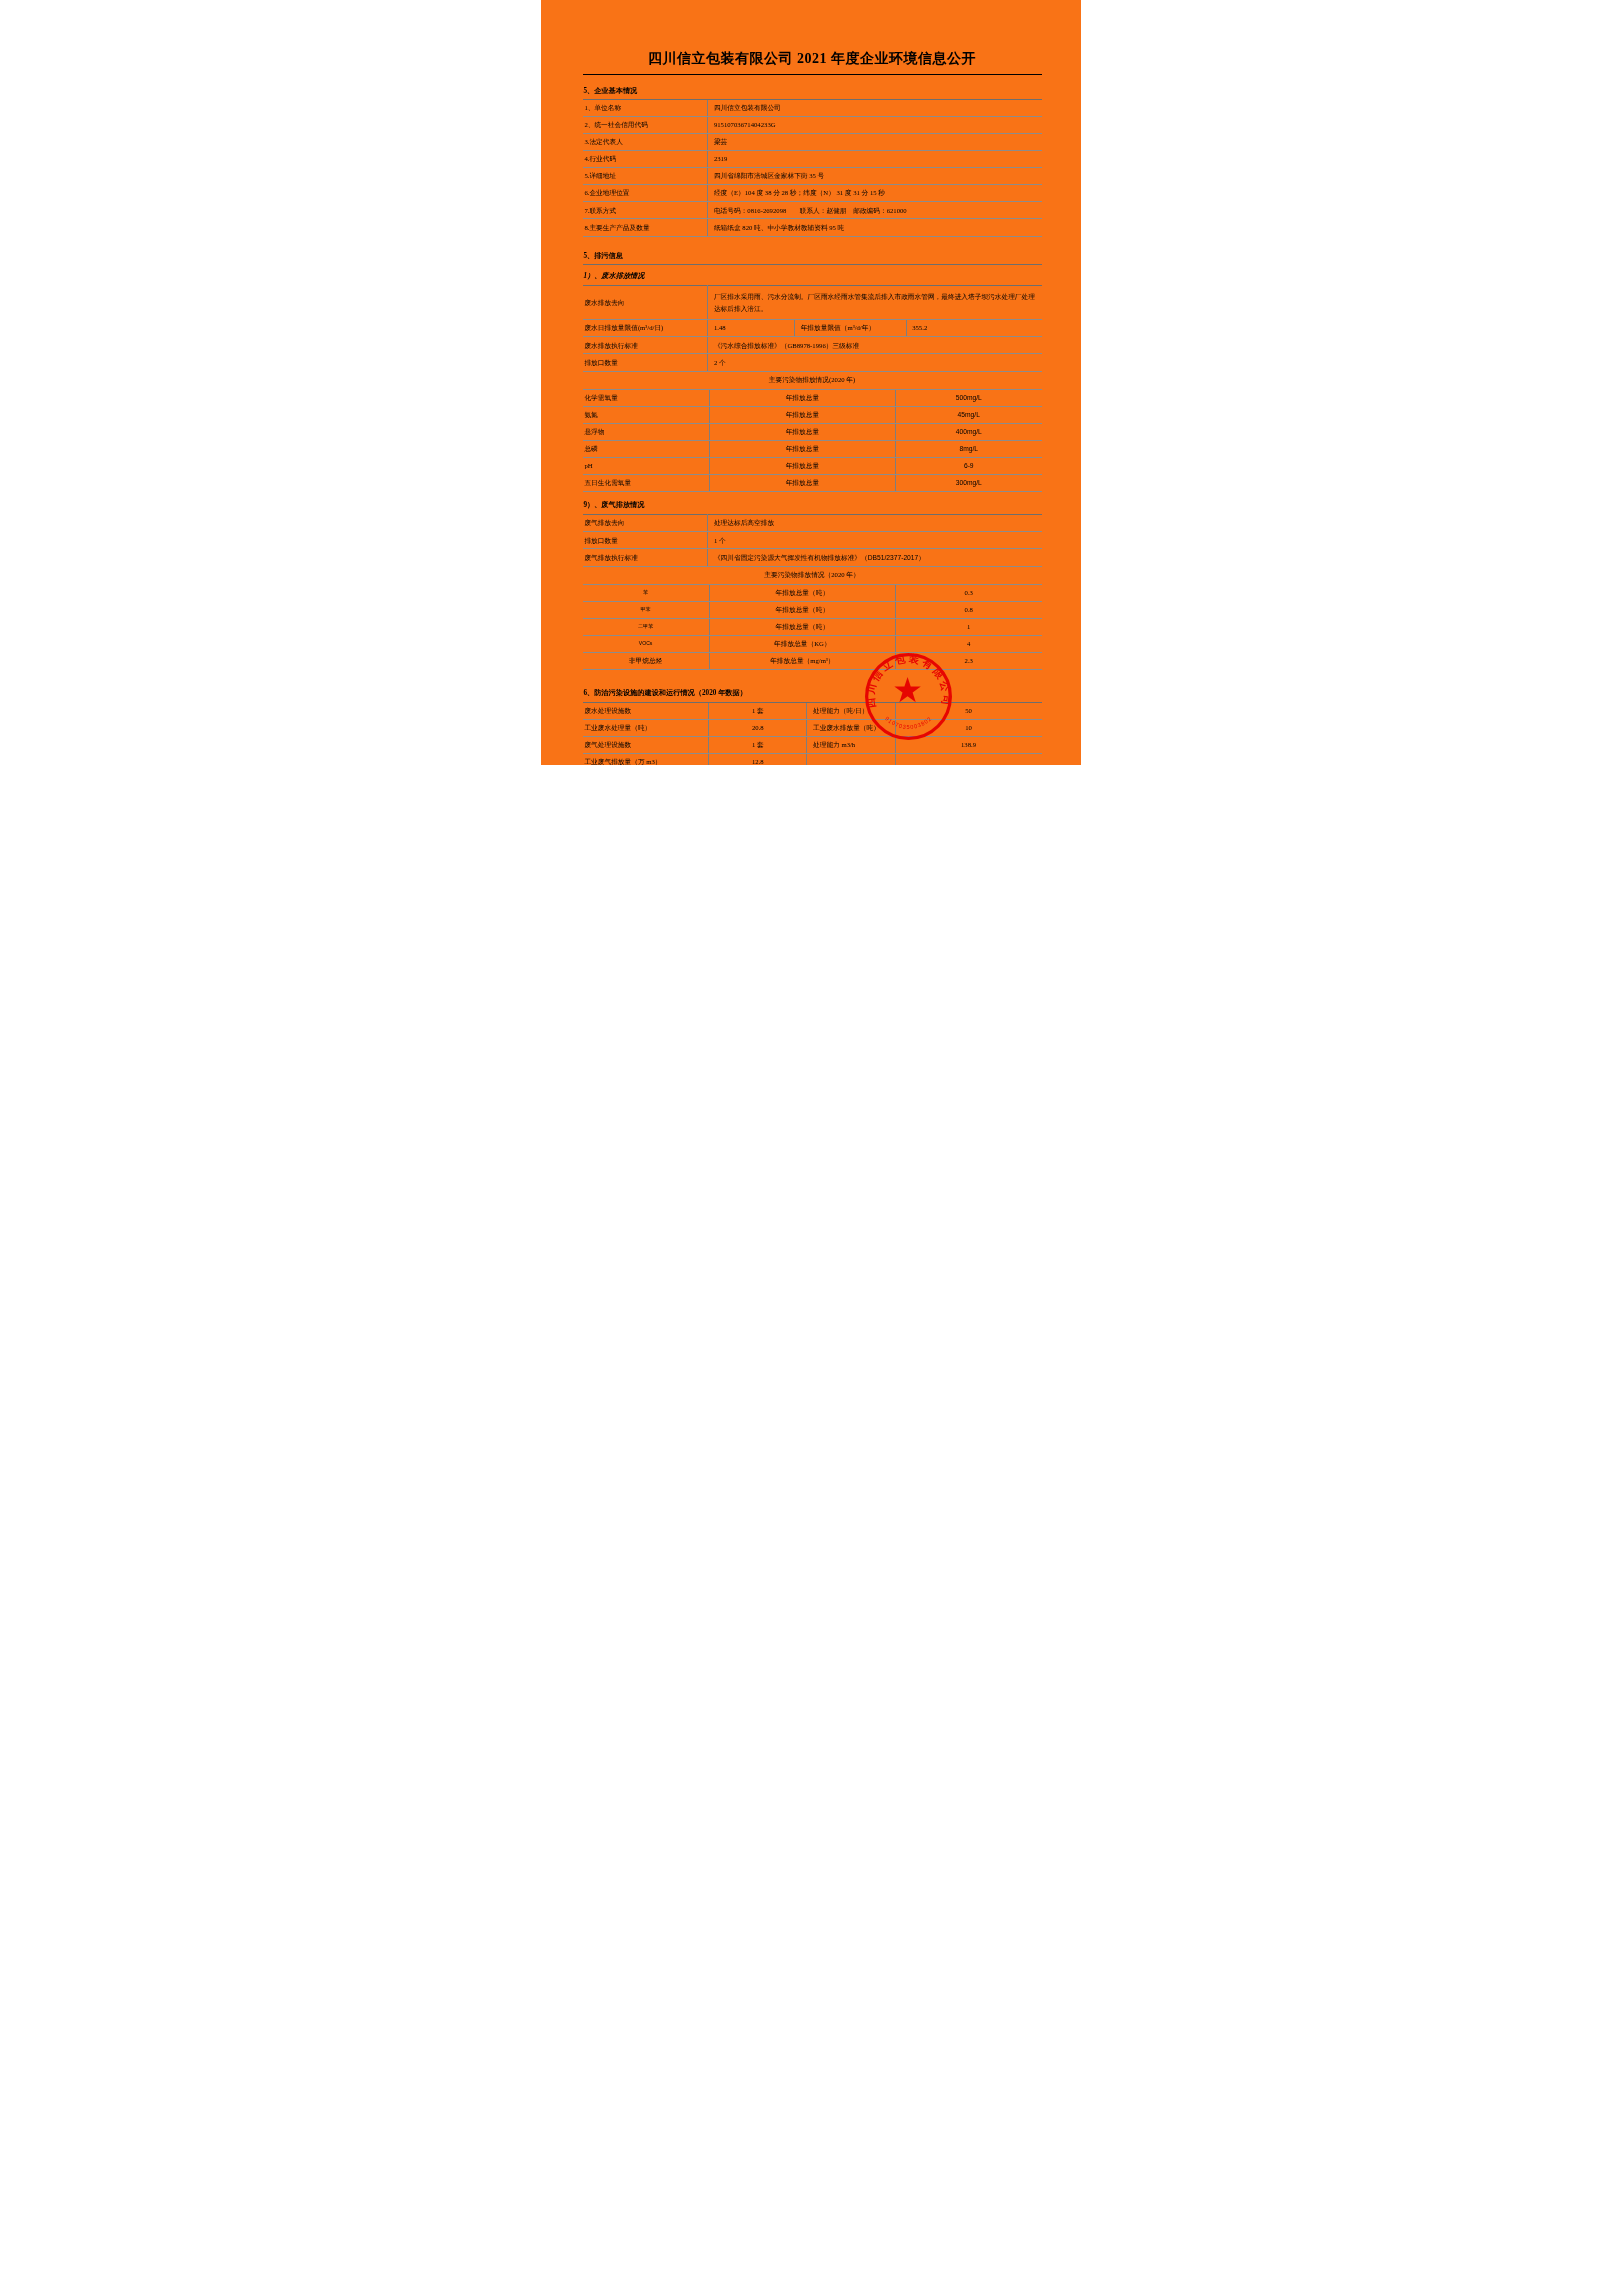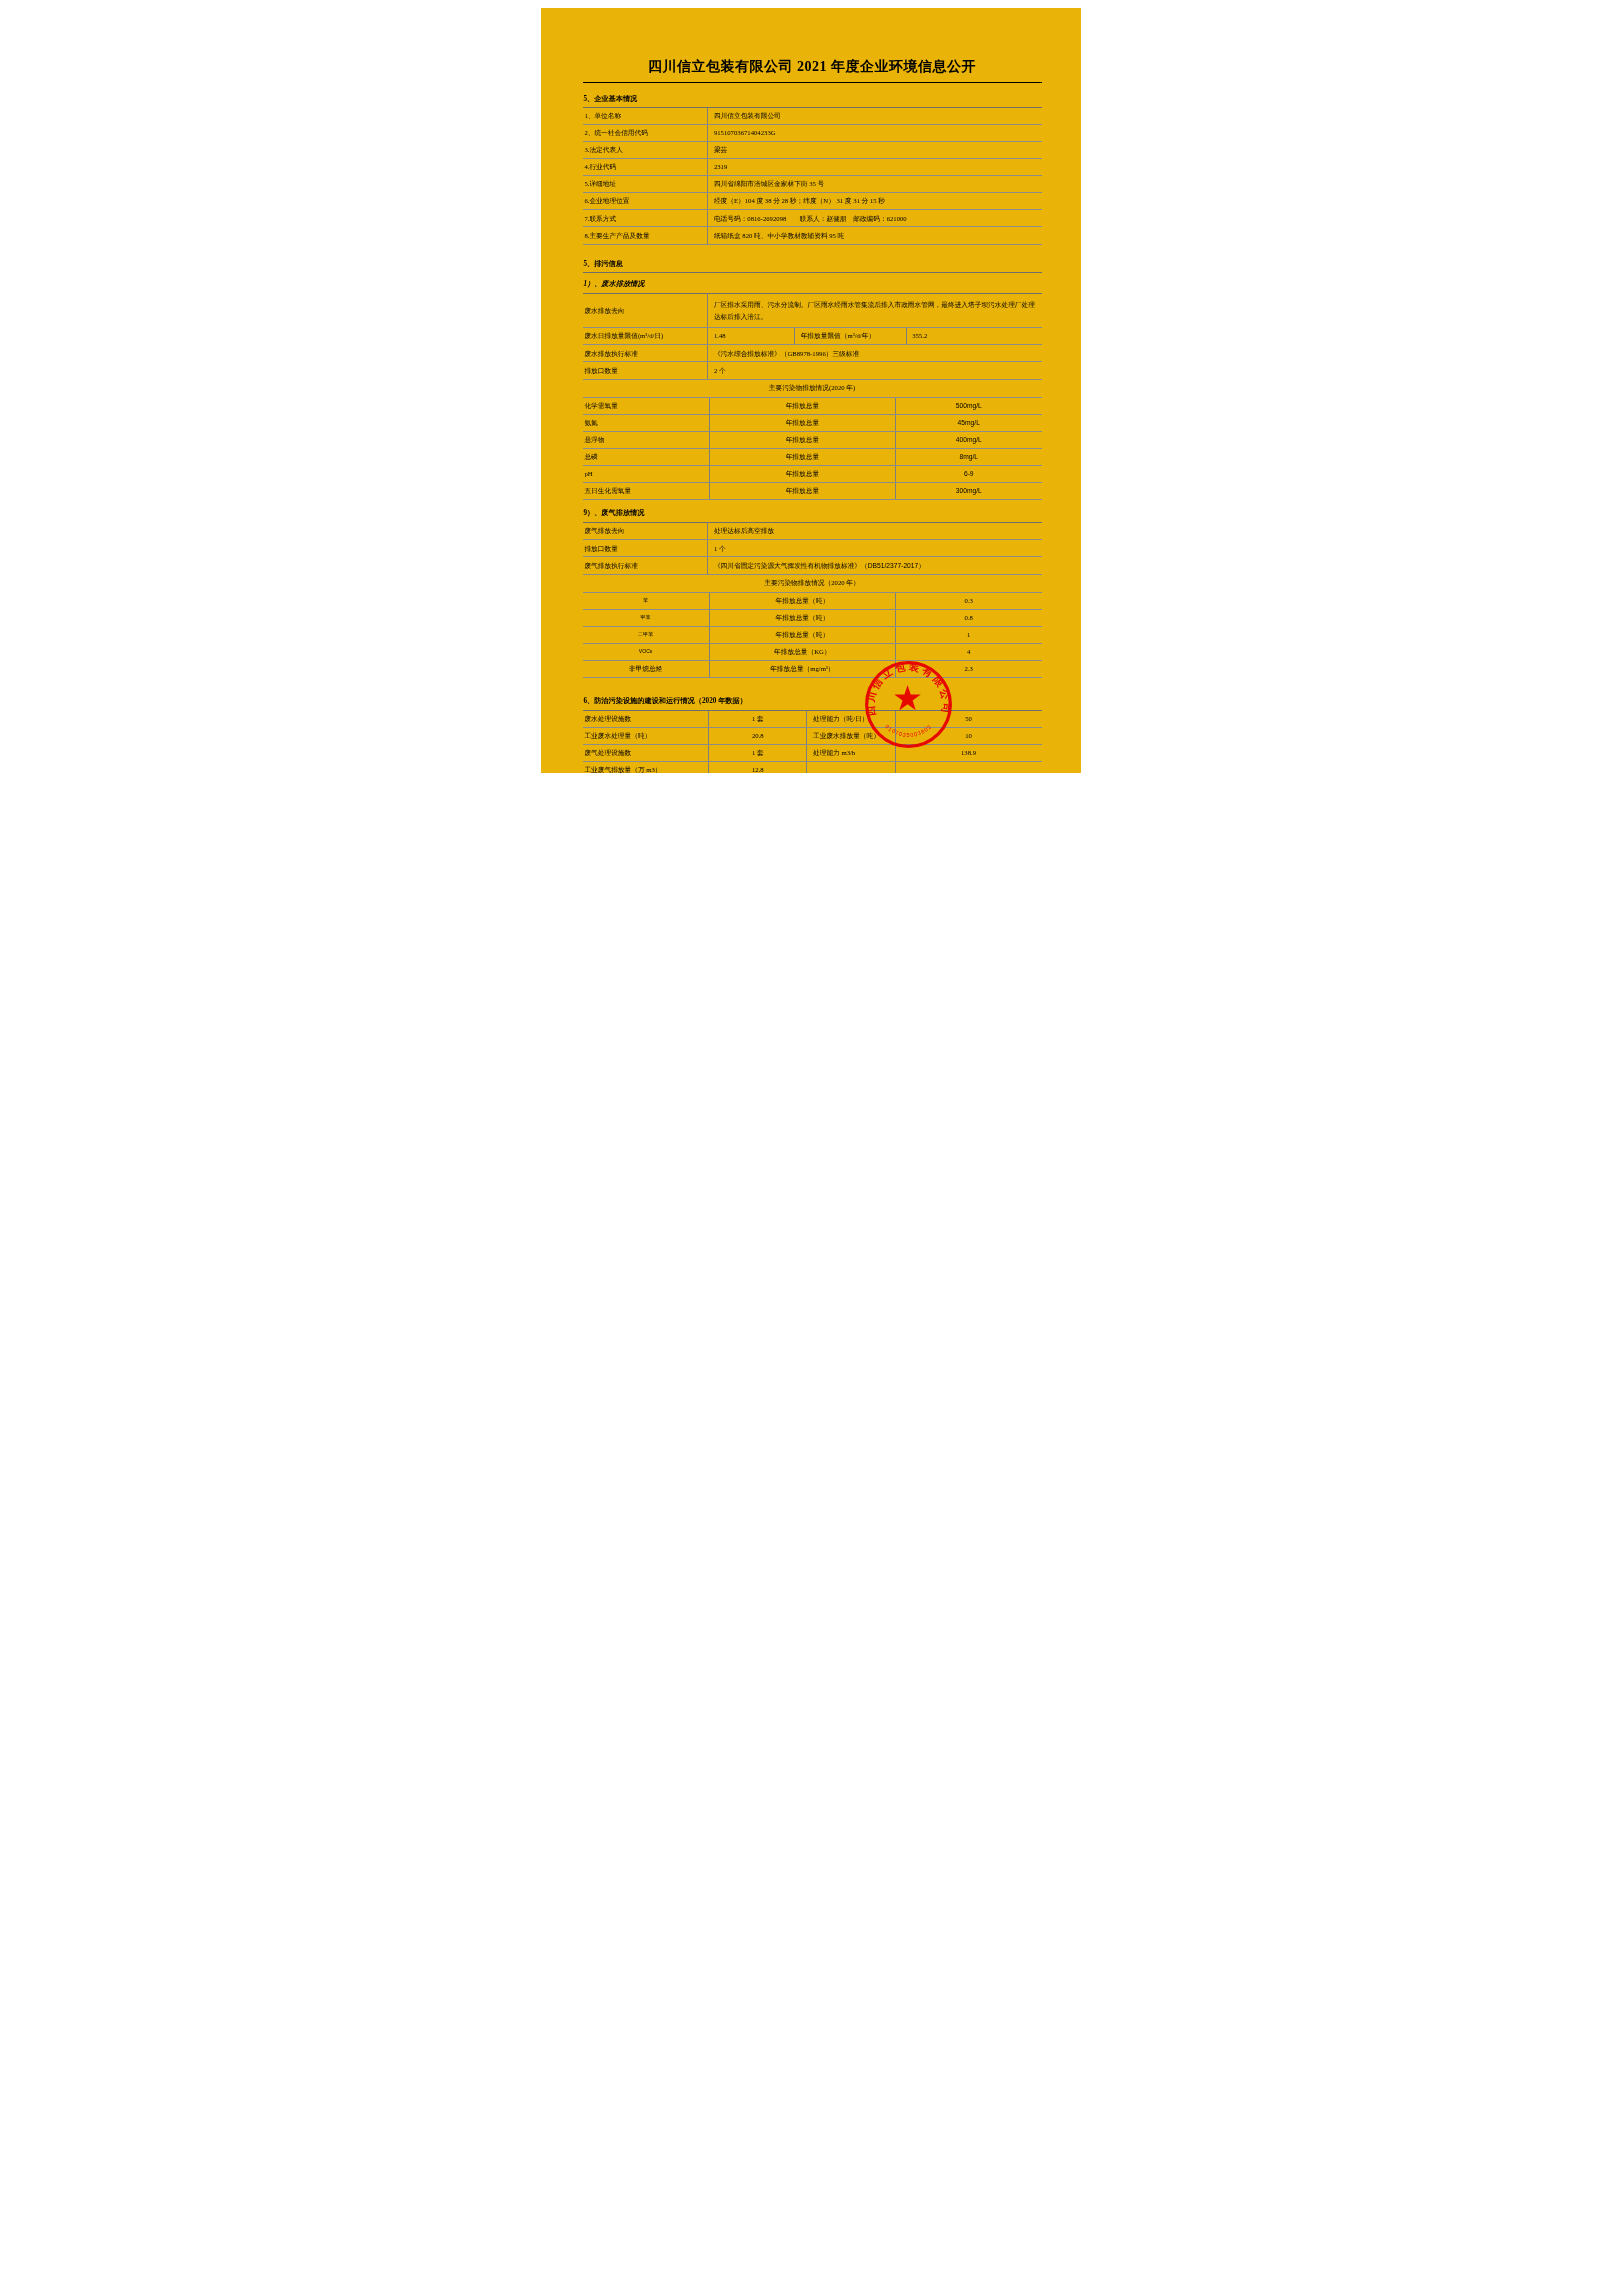--- a/index.html
+++ b/index.html
@@ -1,20 +1,20 @@
 <!DOCTYPE html>
 <html style="font-size:7.4px"><head>
 <meta charset="utf-8">
 <style>
   html,body{margin:0;padding:0;background:#ffffff;}
   .page{
     position:relative;
     width:540px;height:765px;
-    margin:8px auto;
-    background:#eab308;
+    margin:0 auto;
+    background:#f97316;
     font-family:"Liberation Serif","DejaVu Serif",serif;
     color:#000;
     overflow:hidden;
   }
   .content{position:absolute;left:42px;top:0;width:459px;}
   .doc-title{
     text-align:center;font-size:14px;font-weight:bold;
     margin:50px 0 0 0;padding:0 0 6px 0;
     border-bottom:1.9px solid #000;letter-spacing:0.5px;
   }

